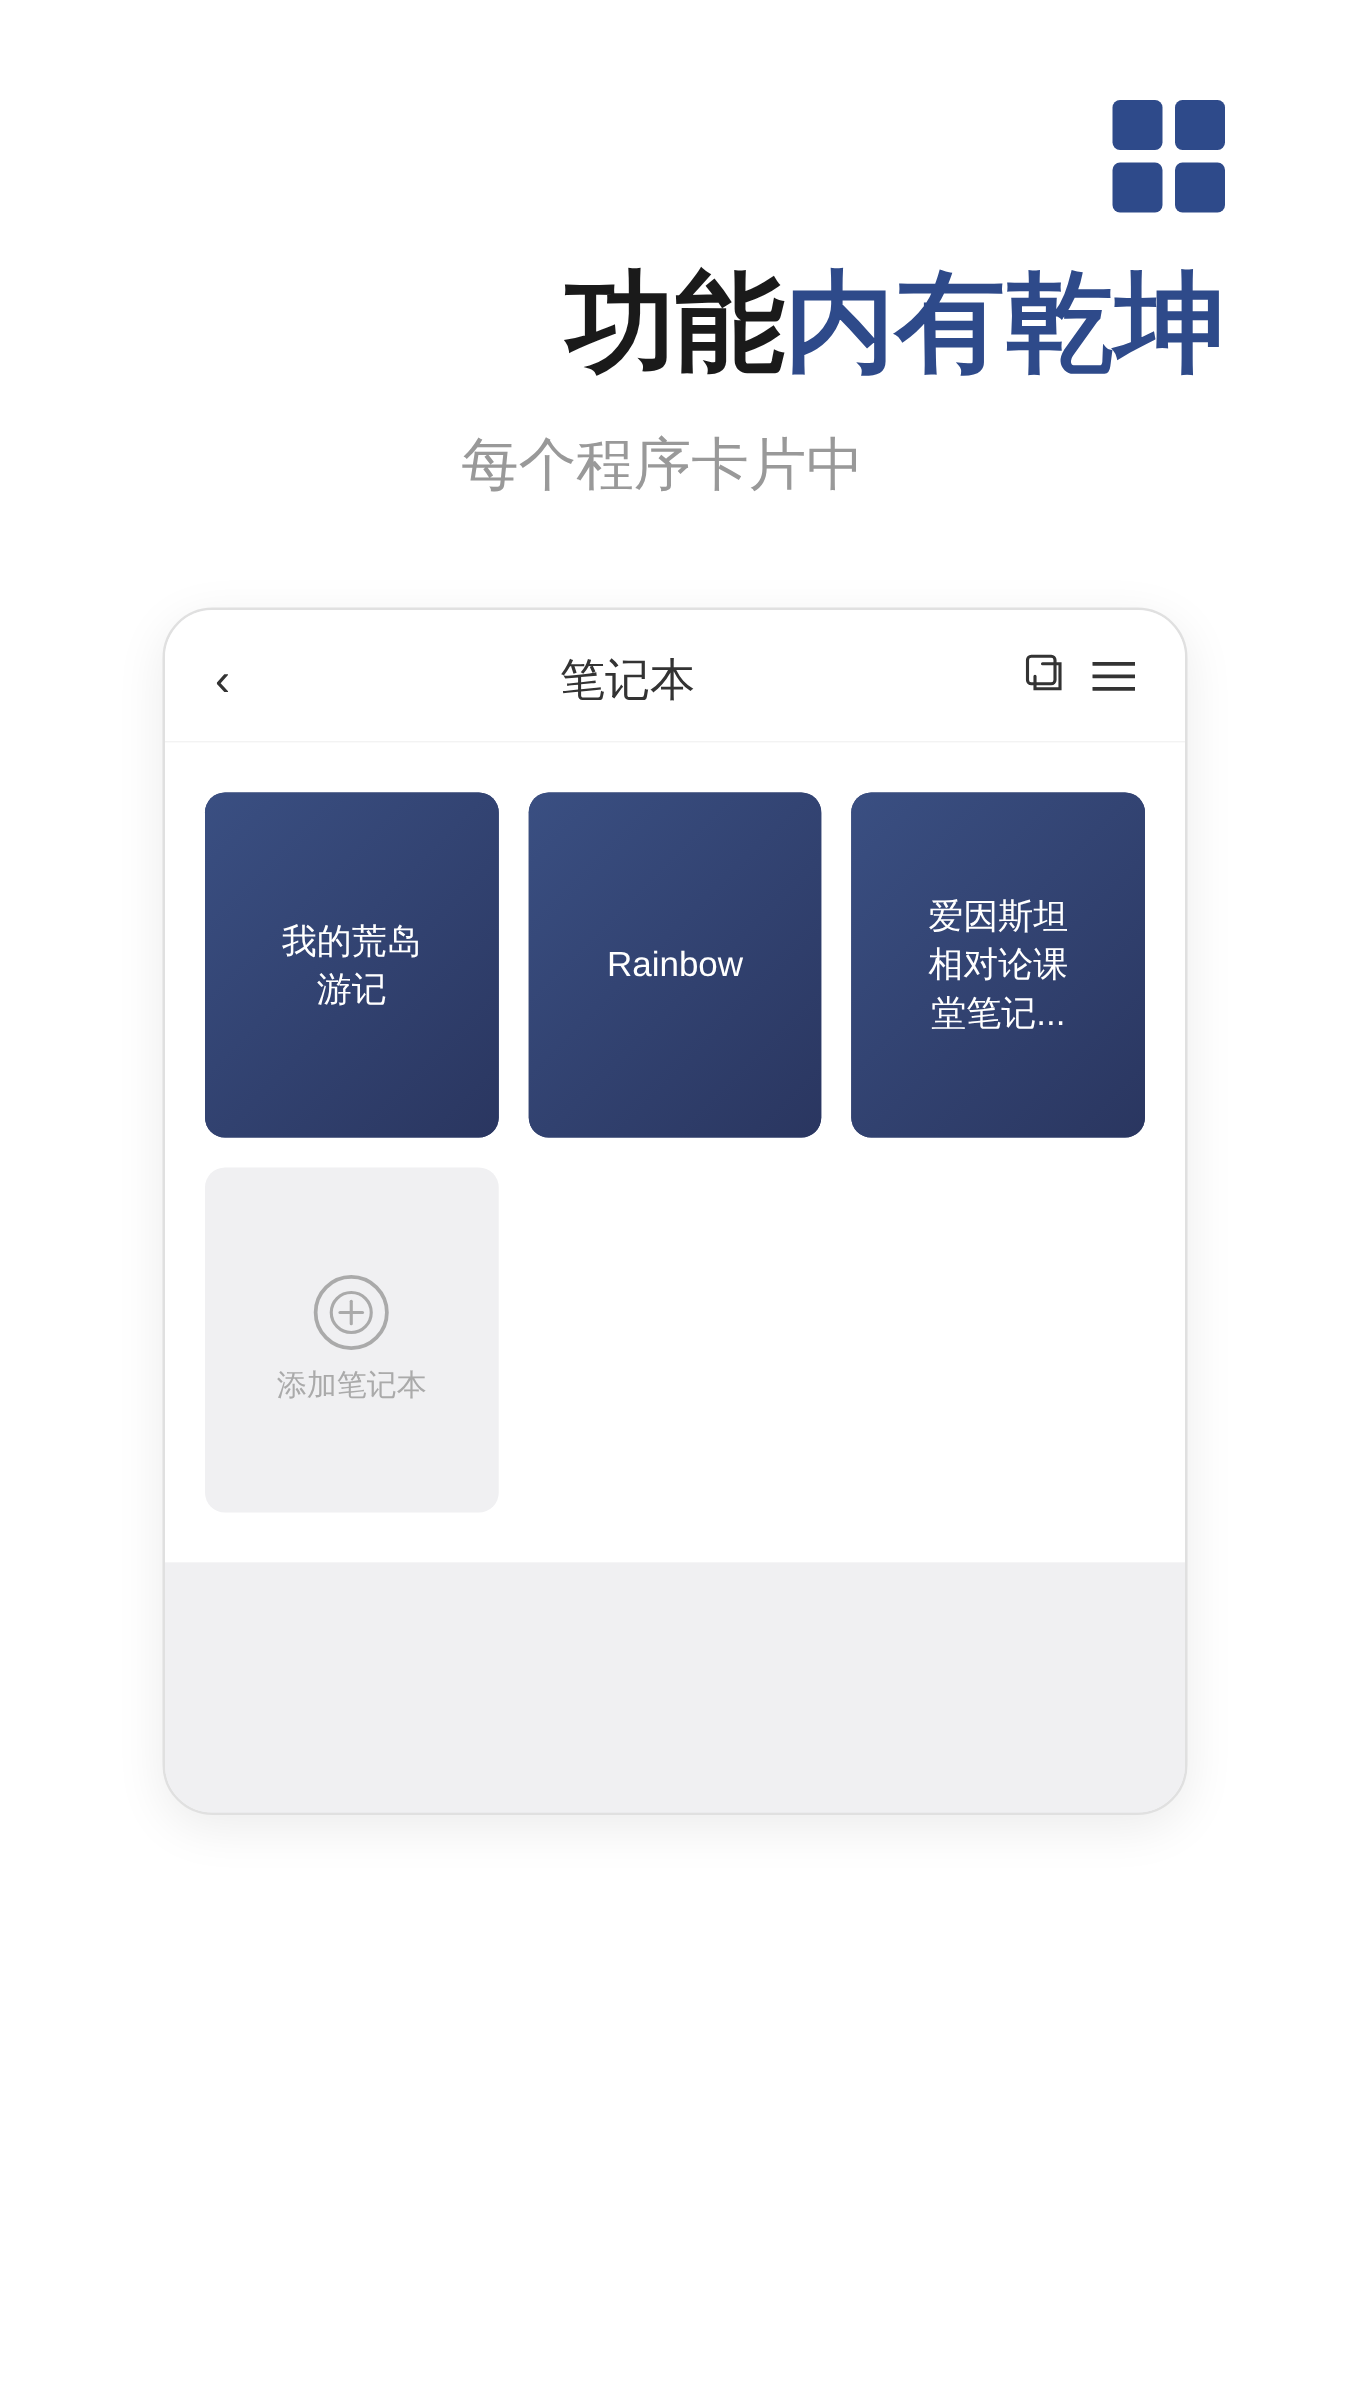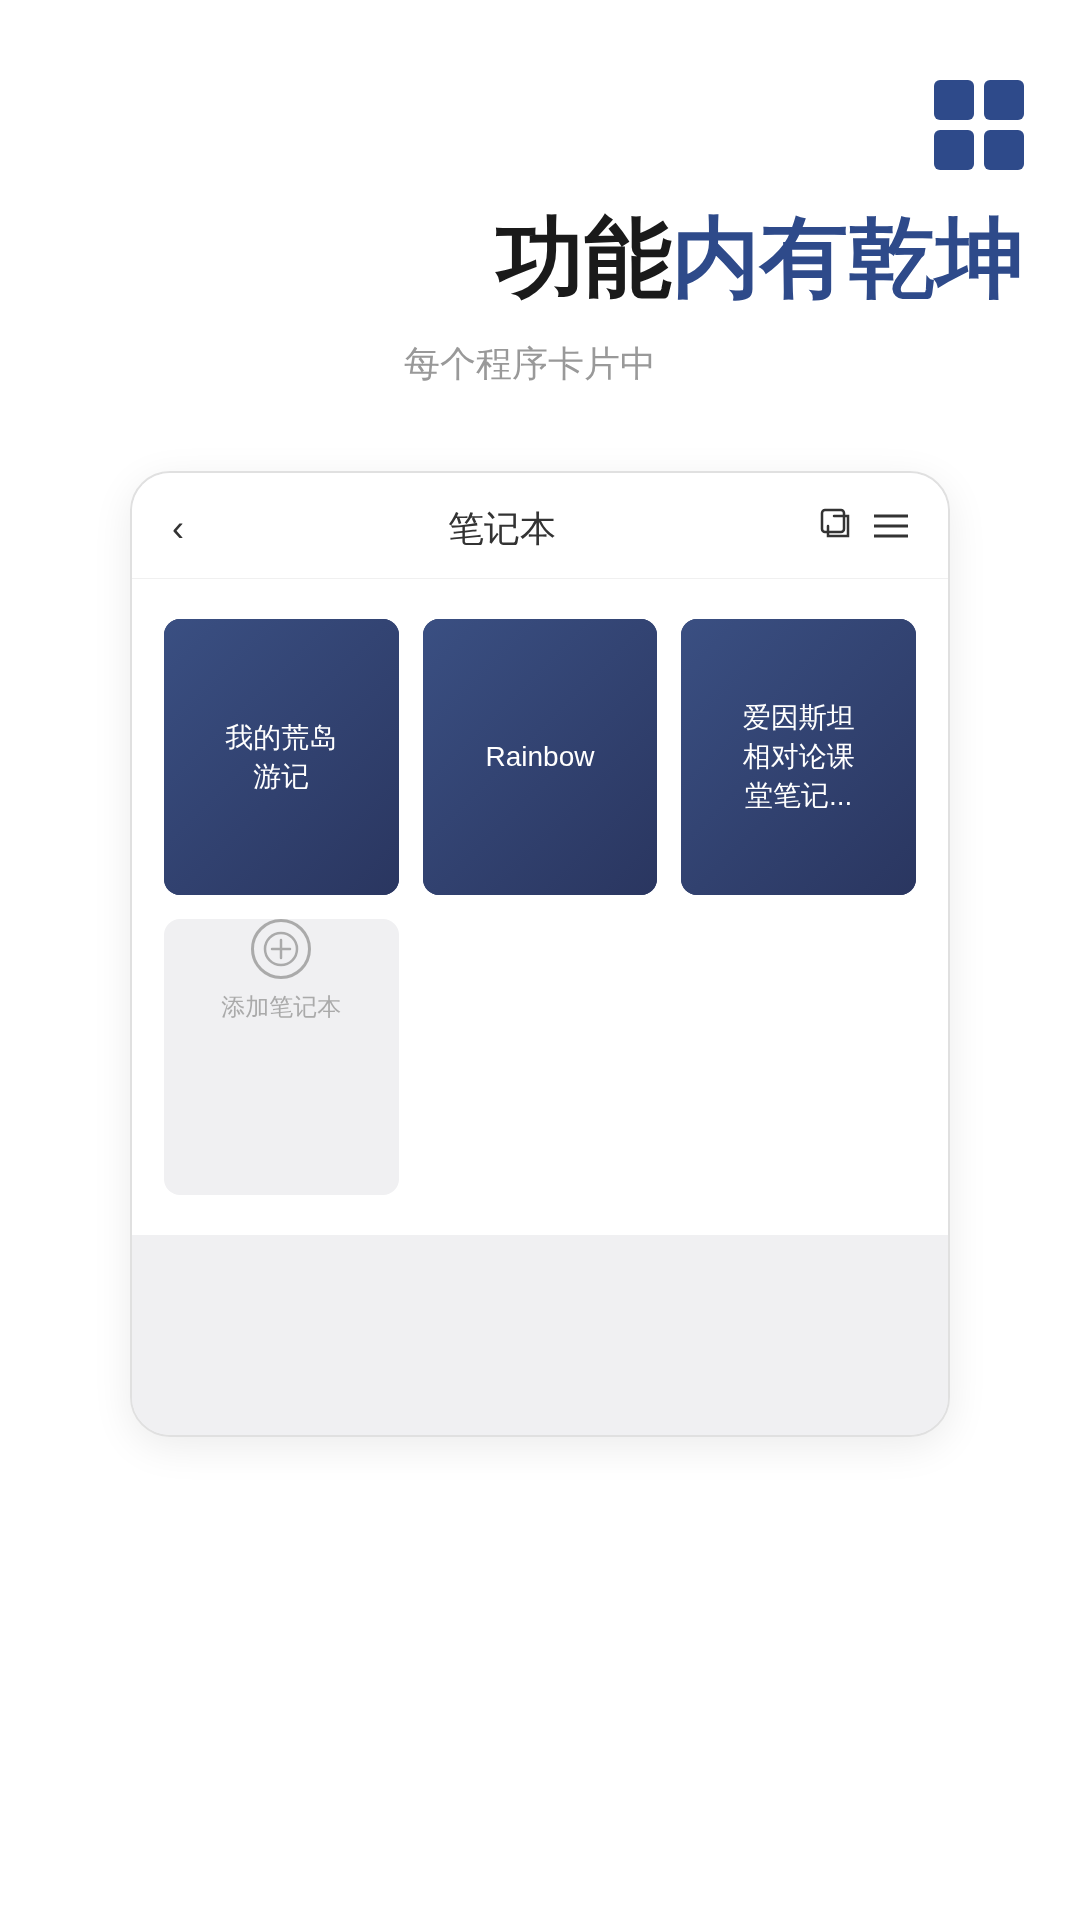--- a/index.html
+++ b/index.html
@@ -17,21 +17,21 @@
       overflow-x: hidden;
     }
 
     .page-wrapper {
       width: 1080px;
       min-height: 1920px;
       background: #ffffff;
       display: flex;
       flex-direction: column;
       align-items: center;
-      padding: 0 36px;
+      padding: 0 80px;
     }
 
     
     .top-icon-area {
       width: 100%;
       display: flex;
       justify-content: flex-end;
       padding-top: 80px;
       padding-right: 20px;
     }
@@ -72,21 +72,21 @@
       color: #2e4a8a;
     }
 
     .subtitle-area {
       margin-top: 30px;
       text-align: right;
       padding-right: 20px;
     }
 
     .subtitle-text {
-      font-size: 36px;
+      font-size: 46px;
       color: #999999;
       line-height: 1.5;
       display: block;
     }
 
     
     .phone-mockup-container {
       width: 100%;
       margin-top: 80px;
       display: flex;
@@ -182,20 +182,21 @@
       padding: 10px;
     }
 
     .notebook-card-add {
       background: #f0f0f2;
       border-radius: 16px;
       aspect-ratio: 0.85;
       display: flex;
       flex-direction: column;
       align-items: center;
+      justify-content: center;
       cursor: pointer;
       gap: 12px;
     }
 
     .add-icon-circle {
       width: 60px;
       height: 60px;
       border-radius: 50%;
       border: 3px solid #aaaaaa;
       display: flex;

